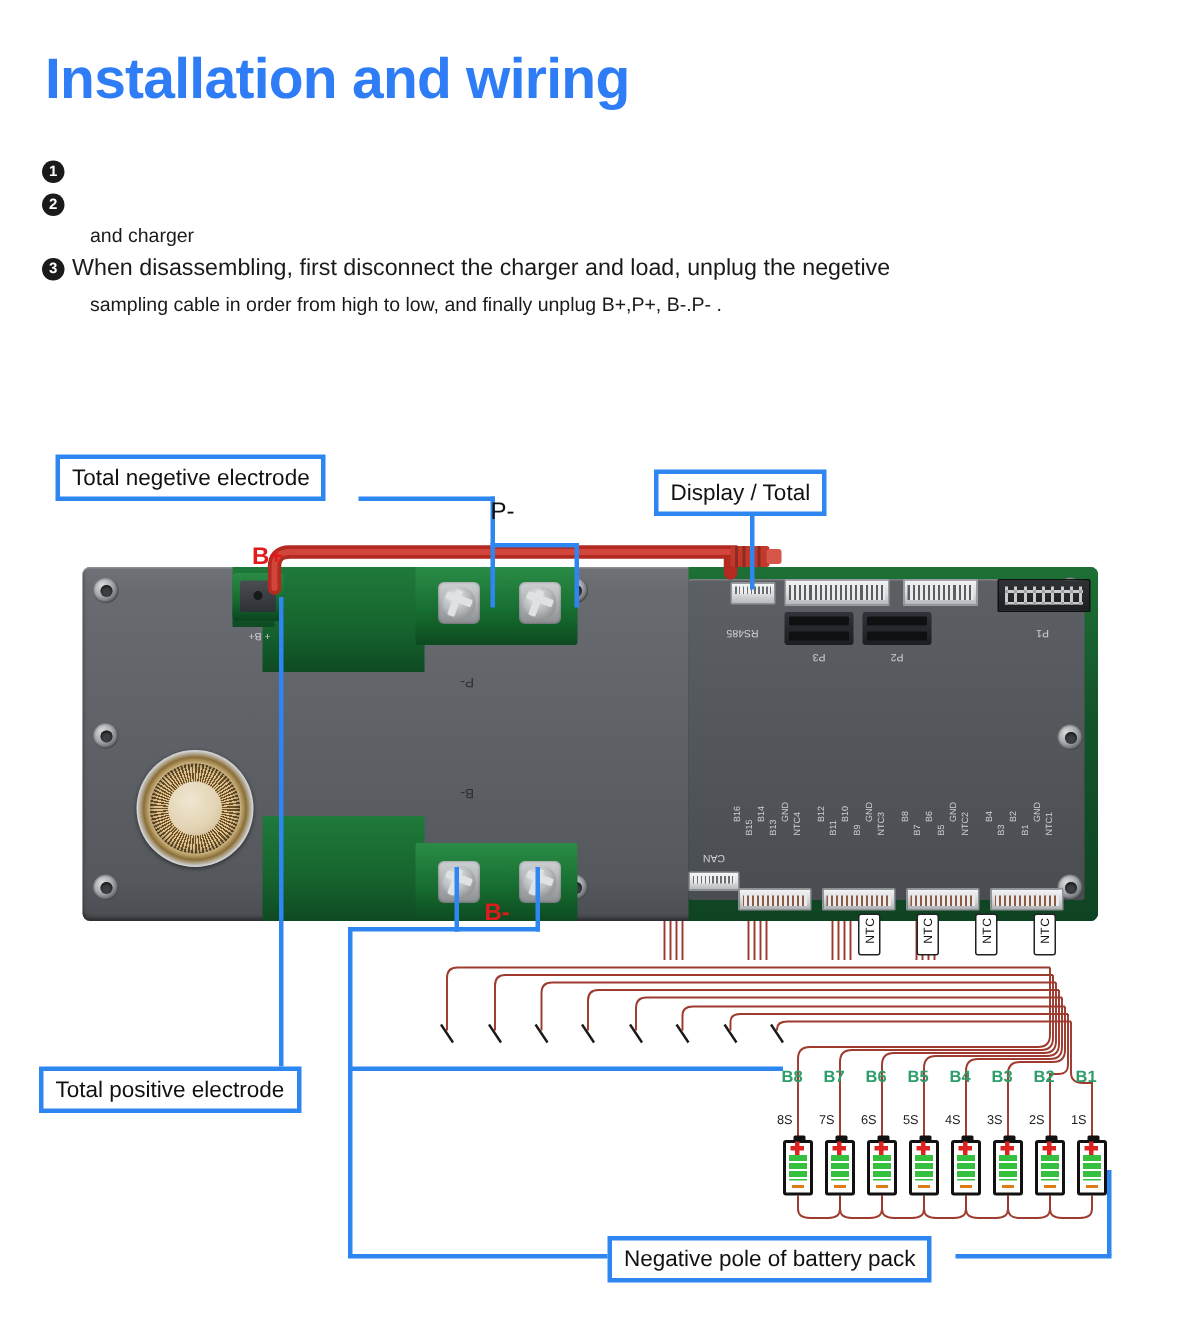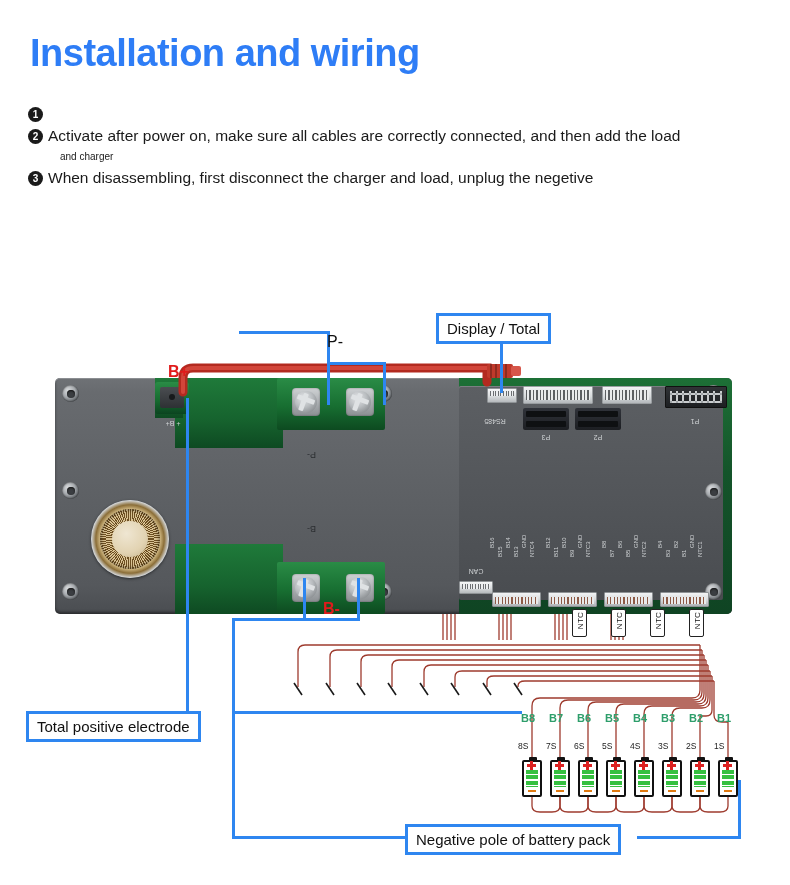--- a/index.html
+++ b/index.html
@@ -18,21 +18,21 @@
 
   
   .instructions{position:absolute;left:28px;top:104px;width:745px;}
   .instr-row{display:flex;align-items:flex-start;margin-bottom:4px;}
   .bullet{
     flex:0 0 auto;width:15px;height:15px;border-radius:50%;
     background:#1a1a1a;color:#fff;font-size:10px;line-height:15px;
     text-align:center;margin-right:5px;margin-top:3px;font-weight:bold;
   }
   .instr-text{font-size:15.5px;color:#1a1a1a;line-height:1.32;}
-  .instr-cont{font-size:10px;color:#1a1a1a;line-height:1.32;margin:0 0 4px 32px;}
+  .instr-cont{font-size:13px;color:#1a1a1a;line-height:1.32;margin:0 0 4px 32px;}
 
   
   .callout{
     position:absolute;border:3px solid #2e86f0;background:#ffffff;
     font-size:15px;color:#111;padding:4px 8px;white-space:nowrap;
     box-sizing:border-box;z-index:40;
   }
   
   .bline{position:absolute;background:#2e86f0;z-index:30;}
 
@@ -189,27 +189,27 @@
 <div class="page">
 
   <div id="page-title">Installation and wiring</div>
 
   <div class="instructions">
     <div class="instr-row">
       <div class="bullet">1</div>
     </div>
     <div class="instr-row">
       <div class="bullet">2</div>
-      <div class="instr-text">Activate after power on, make sure all cables are correctly connected, and then add the load</div>
     </div>
     <div class="instr-cont">and charger</div>
     <div class="instr-row">
       <div class="bullet">3</div>
       <div class="instr-text">When disassembling, first disconnect the charger and load, unplug the negetive</div>
     </div>
+    <div class="instr-cont">sampling cable in order from high to low, and finally unplug B+,P+, B-.P- .</div>
   </div>
 
   <div class="bline" style="left:239px;top:331px;width:91px;height:3px;"></div>
   <div class="bline" style="left:327px;top:331px;width:3px;height:74px;"></div>
 
   <div class="bline" style="left:327px;top:362px;width:59px;height:3px;"></div>
   <div class="bline" style="left:383px;top:362px;width:3px;height:43px;"></div>
 
   <div class="bline" style="left:500px;top:341px;width:3px;height:52px;"></div>
 
@@ -219,20 +219,21 @@
   <div class="bline" style="left:357px;top:578px;width:3px;height:43px;"></div>
   <div class="bline" style="left:303px;top:618px;width:57px;height:3px;"></div>
   <div class="bline" style="left:232px;top:618px;width:74px;height:3px;"></div>
   <div class="bline" style="left:232px;top:618px;width:3px;height:219px;"></div>
   <div class="bline" style="left:232px;top:836px;width:175px;height:3px;"></div>
 
   <div class="bline" style="left:738px;top:780px;width:3px;height:57px;"></div>
   <div class="bline" style="left:637px;top:836px;width:104px;height:3px;"></div>
   <div class="bline" style="left:232px;top:711px;width:290px;height:3px;"></div>
 
+  <div class="callout" style="left:37px;top:303px;">Total negetive electrode</div>
   <div class="callout" style="left:436px;top:313px;">Display / Total</div>
   <div class="callout" style="left:405px;top:824px;">Negative pole of battery pack</div>
   <div class="callout" style="left:26px;top:711px;">Total positive electrode</div>
 
   <div class="redlab" style="left:168px;top:363px;">B+</div>
   <div class="blacklab" style="left:327px;top:333px;">P-</div>
   <div class="redlab" style="left:323px;top:600px;">B-</div>
 
   <div id="pcb">
     <div class="pcb-body"></div>

